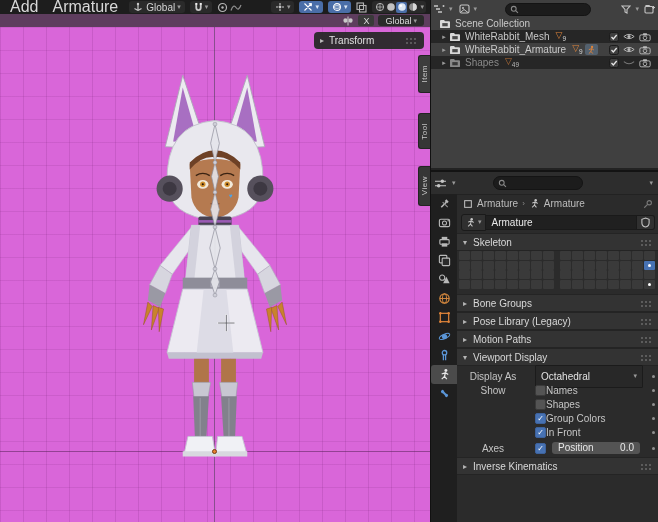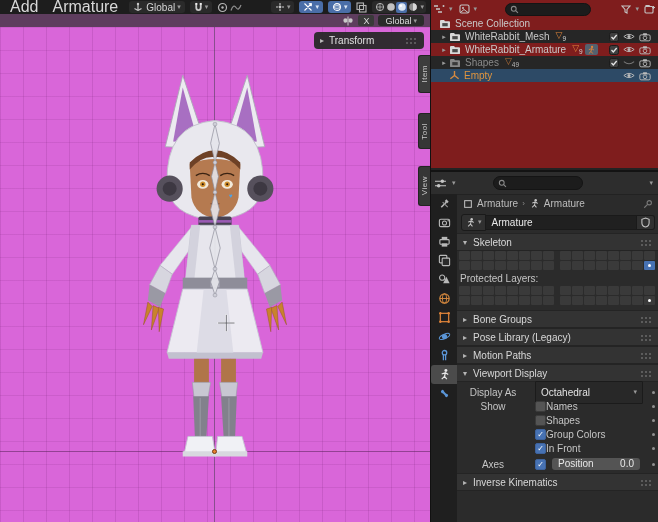--- a/index.html
+++ b/index.html
@@ -47,21 +47,21 @@
      background:#999;box-shadow:4px 0 #999,8px 0 #999,0 4px #999,4px 4px #999,8px 4px #999;}
   .vtab{position:absolute;right:0;width:11px;background:#363636;border:1px solid #242424;border-right:none;
         border-radius:3px 0 0 3px;display:flex;align-items:center;justify-content:center;}
   .vtab span{writing-mode:vertical-rl;transform:rotate(180deg);font-size:8px;color:#c9c9c9;letter-spacing:.5px;}
 
   
   .right-col{position:absolute;left:430px;top:0;width:228px;height:522px;background:#232323;
              border-left:1px solid #111;box-sizing:border-box;}
 
   
-  .outliner{position:absolute;left:0;top:0;width:228px;height:168px;background:#7f1d1d;}
+  .outliner{position:absolute;left:0;top:0;width:228px;height:168px;background:#404040;}
   .ol-header{display:flex;align-items:center;height:16px;padding:1px 4px 0 2px;gap:2px;}
   .searchbox{flex:0 0 auto;display:flex;align-items:center;background:#1c1c1c;border:1px solid #141414;
              border-radius:8px;height:11px;width:76px;padding:0 4px;margin-left:26px;}
   .ol-row{display:flex;align-items:center;height:13px;padding-left:8px;position:relative;}
   .ol-row.alt{background:#262626;}
   .ol-row.selected{background:#2d4a66;}
   .ol-label{margin-left:4px;color:#c9c9c9;white-space:nowrap;}
   .ol-label.dim{color:#8a8a8a;}
   .ol-label.active-obj{color:#e0953f;}
   .ol-arrow{width:10px;font-size:7px;color:#9a9a9a;text-align:center;}
@@ -502,44 +502,20 @@
           <span class="ico">
             <svg width="12" height="10" viewBox="0 0 14 11">
                 <rect x="1" y="3" width="12" height="7" rx="1.5" fill="none" stroke="#bbb" stroke-width="1.1"></rect>
                 <circle cx="7" cy="6.5" r="2.1" fill="none" stroke="#bbb" stroke-width="1"></circle>
                 <rect x="4.5" y="1" width="5" height="2.4" rx="1" fill="#bbb"></rect>
               </svg>
           </span>
         </span>
       </div>
 
-      <div class="ol-row selected">
-        <span class="ol-arrow"></span>
-        <span class="ico">
-          <svg width="11" height="11" viewBox="0 0 12 12">
-              <path d="M6 6 L6 1 M6 6 L1.5 9.5 M6 6 L10.5 9.5" stroke="#d88a3f" stroke-width="1.5"></path>
-            </svg>
-        </span>
-        <span class="ol-label active-obj">Empty</span>
-        <span class="ol-toggles">
-          <span class="ico">
-            <svg width="12" height="9" viewBox="0 0 14 10">
-                <path d="M1 5 Q7 0 13 5 Q7 10 1 5 Z" fill="none" stroke="#bbb" stroke-width="1.1"></path>
-                <circle cx="7" cy="5" r="1.8" fill="#bbb"></circle>
-              </svg>
-          </span>
-          <span class="ico">
-            <svg width="12" height="10" viewBox="0 0 14 11">
-                <rect x="1" y="3" width="12" height="7" rx="1.5" fill="none" stroke="#bbb" stroke-width="1.1"></rect>
-                <circle cx="7" cy="6.5" r="2.1" fill="none" stroke="#bbb" stroke-width="1"></circle>
-                <rect x="4.5" y="1" width="5" height="2.4" rx="1" fill="#bbb"></rect>
-              </svg>
-          </span>
-        </span>
-      </div>
     </div>
 
     <div class="props">
       <div class="pr-header">
         <span class="ico">
           <svg width="13" height="11" viewBox="0 0 14 12">
               <path d="M1 3.5 L13 3.5 M1 8.5 L13 8.5" stroke="#c5c5c5" stroke-width="1.2"></path>
               <circle cx="9" cy="3.5" r="1.9" fill="#c5c5c5"></circle>
               <circle cx="5" cy="8.5" r="1.9" fill="#c5c5c5"></circle>
             </svg>
@@ -716,21 +692,20 @@
               <div class="cell"></div>
               <div class="cell"></div>
               <div class="cell"></div>
               <div class="cell"></div>
               <div class="cell"></div>
               <div class="cell"></div>
               <div class="cell cell-active"></div>
             </div>
         </div>
 
-        <div class="mini-label">Protected Layers:</div>
         <div class="grids-row">
           <div class="layer-grid">
               <div class="cell"></div>
               <div class="cell"></div>
               <div class="cell"></div>
               <div class="cell"></div>
               <div class="cell"></div>
               <div class="cell"></div>
               <div class="cell"></div>
               <div class="cell"></div>

